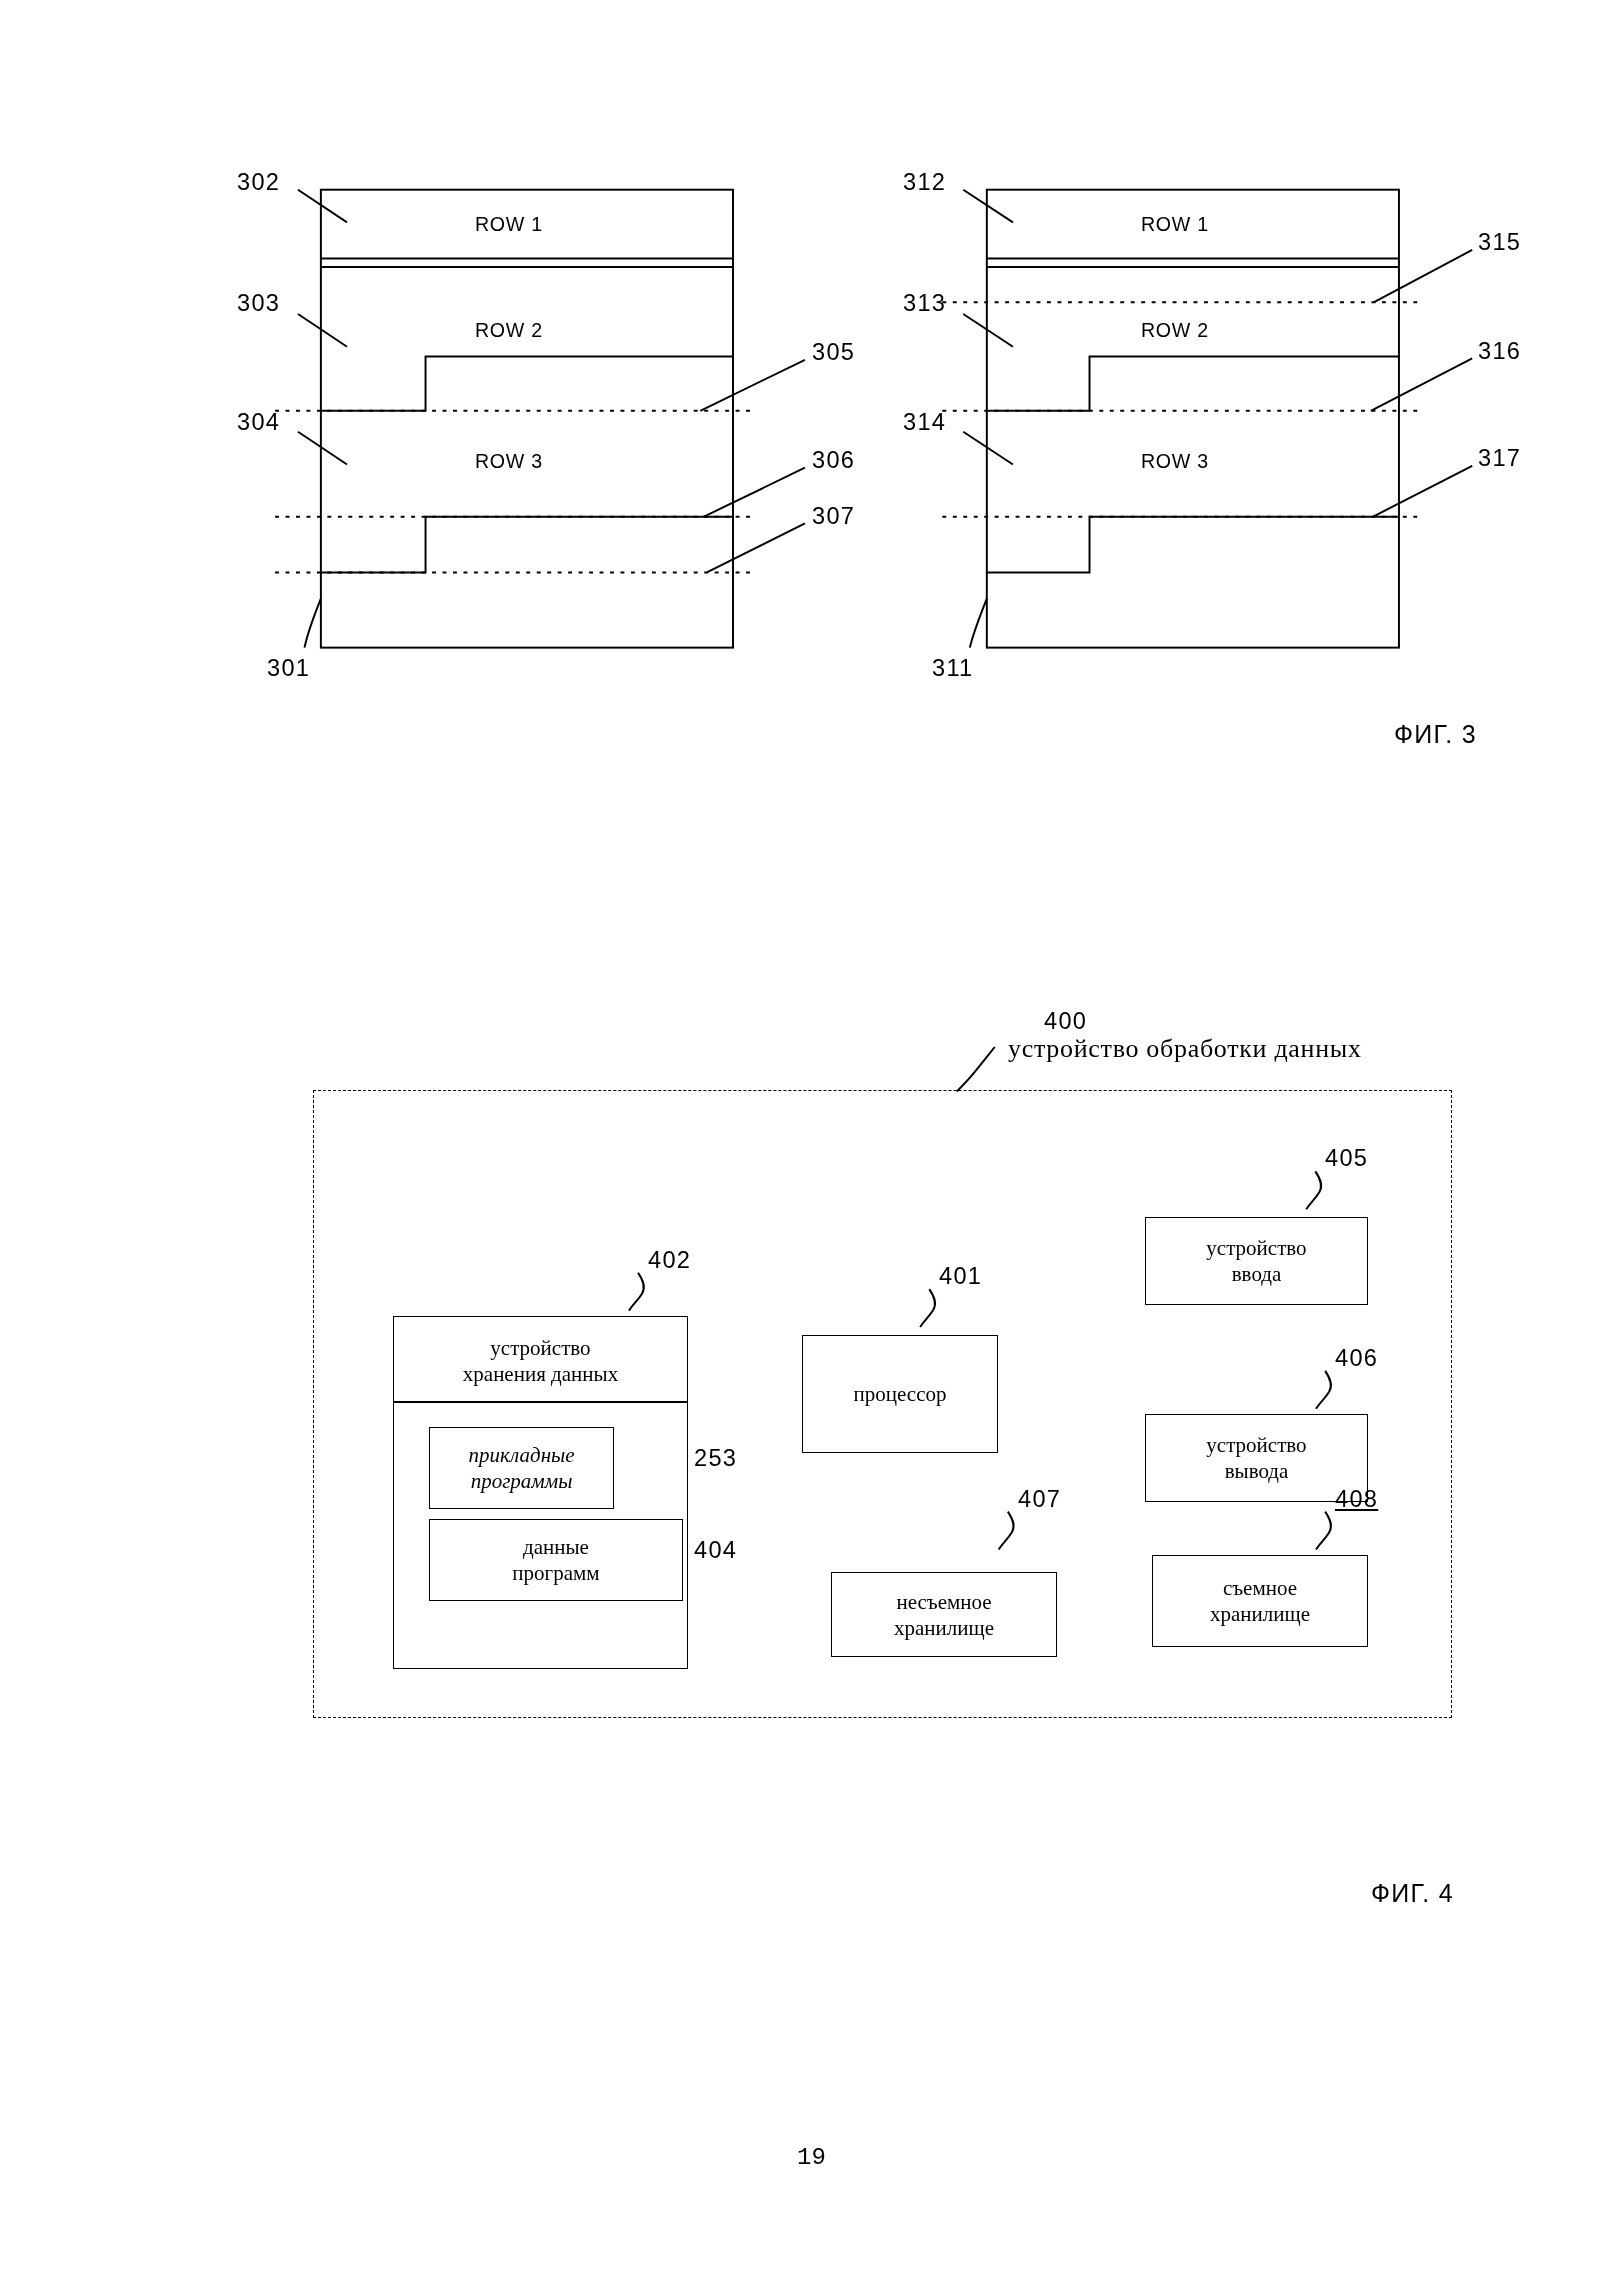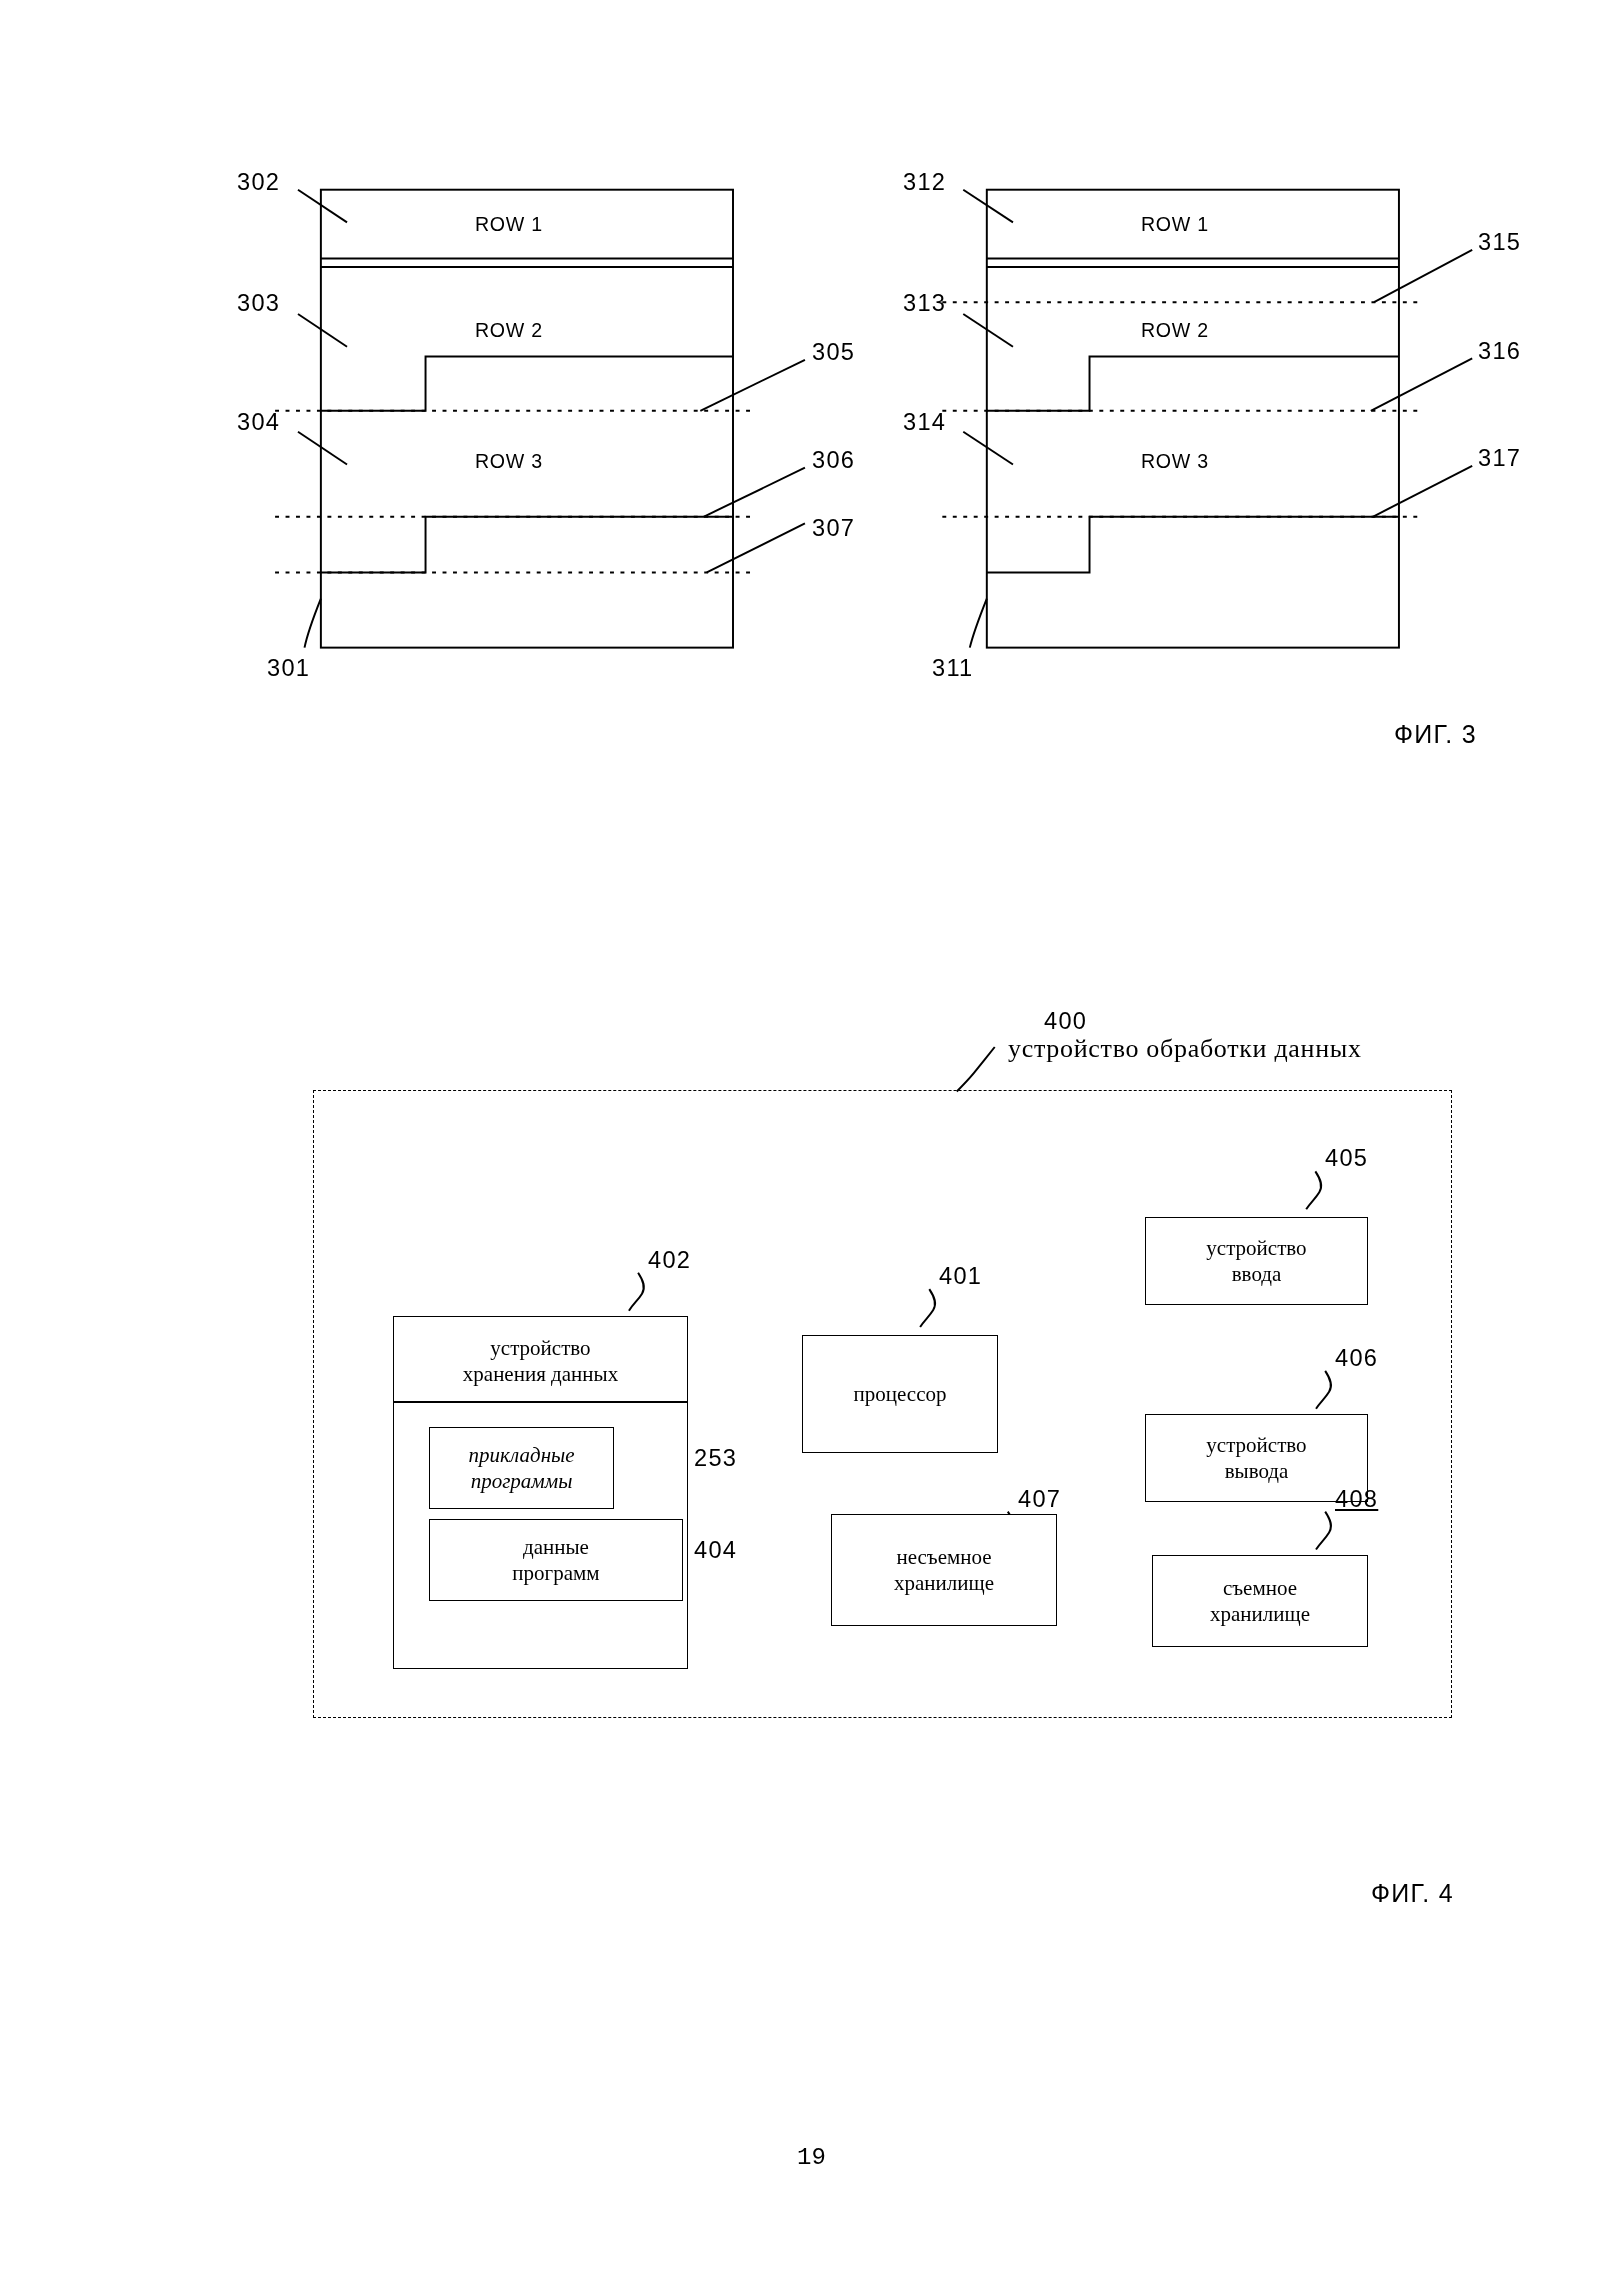--- a/index.html
+++ b/index.html
@@ -121,21 +121,21 @@
     <div class="rowlabel" style="left:475px; top:213px;">ROW 1</div>
     <div class="rowlabel" style="left:475px; top:319px;">ROW 2</div>
     <div class="rowlabel" style="left:475px; top:450px;">ROW 3</div>
 
     <div class="refnum" style="left:237px; top:169px;">302</div>
     <div class="refnum" style="left:237px; top:290px;">303</div>
     <div class="refnum" style="left:237px; top:409px;">304</div>
     <div class="refnum" style="left:267px; top:655px;">301</div>
     <div class="refnum" style="left:812px; top:339px;">305</div>
     <div class="refnum" style="left:812px; top:447px;">306</div>
-    <div class="refnum" style="left:812px; top:503px;margin-top:12px;">307</div>
+    <div class="refnum" style="left:812px; top:503px;">307</div>
 
     <svg width="1623" height="785" viewBox="0 0 2480 1200">
       <rect x="1508" y="290" width="630" height="700" fill="none" stroke="#000" stroke-width="3"></rect>
       <line x1="1508" y1="395" x2="2138" y2="395" stroke="#000" stroke-width="3"></line>
       <line x1="1508" y1="408" x2="2138" y2="408" stroke="#000" stroke-width="3"></line>
 
       <line x1="1440" y1="462" x2="2175" y2="462" stroke="#000" stroke-width="3" stroke-dasharray="6,10"></line>
 
       <path d="M1508,628 L1665,628 L1665,545 L2138,545" fill="none" stroke="#000" stroke-width="3"></path>
 
@@ -221,21 +221,21 @@
     <div class="box" style="left:1145px; top:1217px; width:223px; height:88px;">
       <span>устройство
 ввода</span>
     </div>
 
     <div class="box" style="left:1145px; top:1414px; width:223px; height:88px;">
       <span>устройство
 вывода</span>
     </div>
 
-    <div class="box" style="left:831px; top:1514px; width:226px; height:112px;text-align:center;">
+    <div class="box" style="left:831px; top:1572px; width:226px; height:85px;text-align:center;">
       <span>несъемное
 хранилище</span>
     </div>
 
     <div class="box" style="left:1152px; top:1555px; width:216px; height:92px;">
       <span>съемное
 хранилище</span>
     </div>
 
     <div class="refnum" style="left:648px; top:1247px;">402</div>

